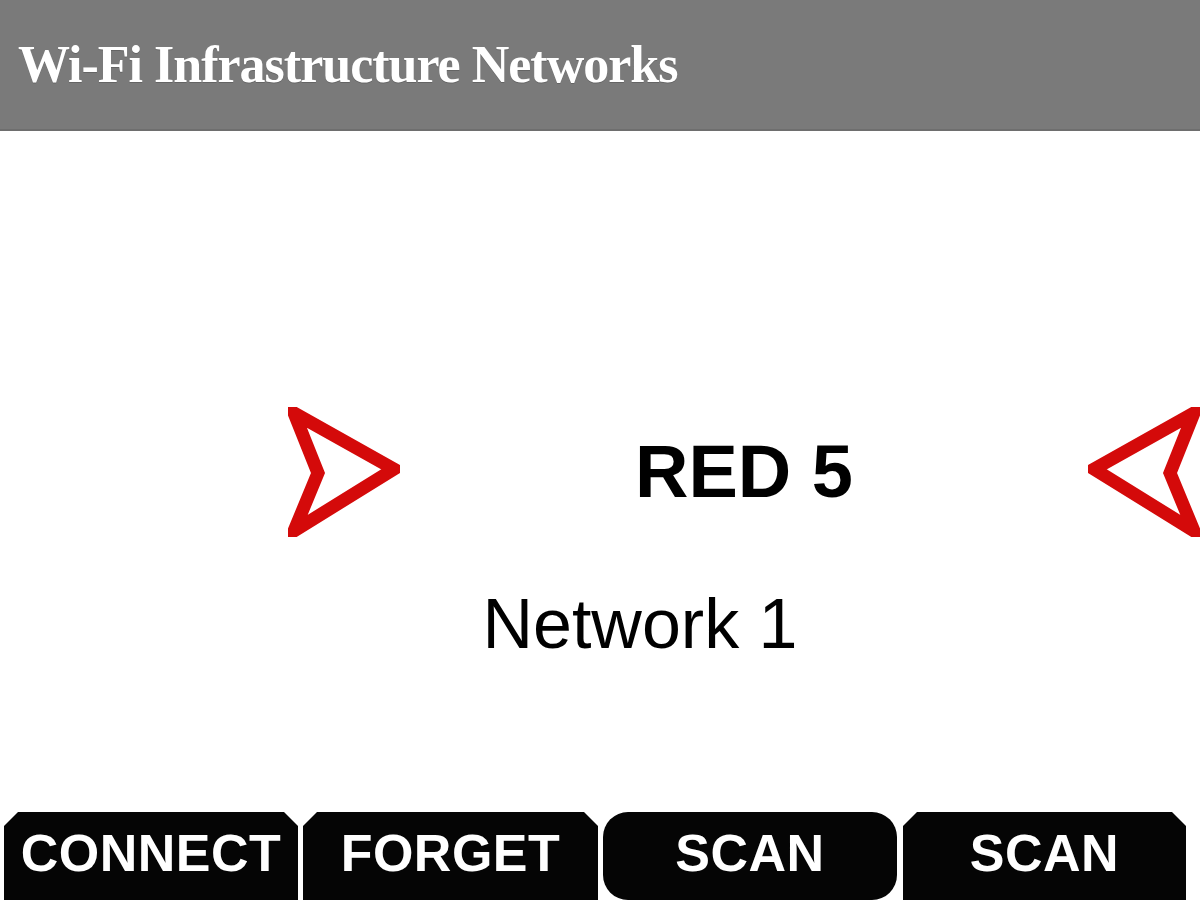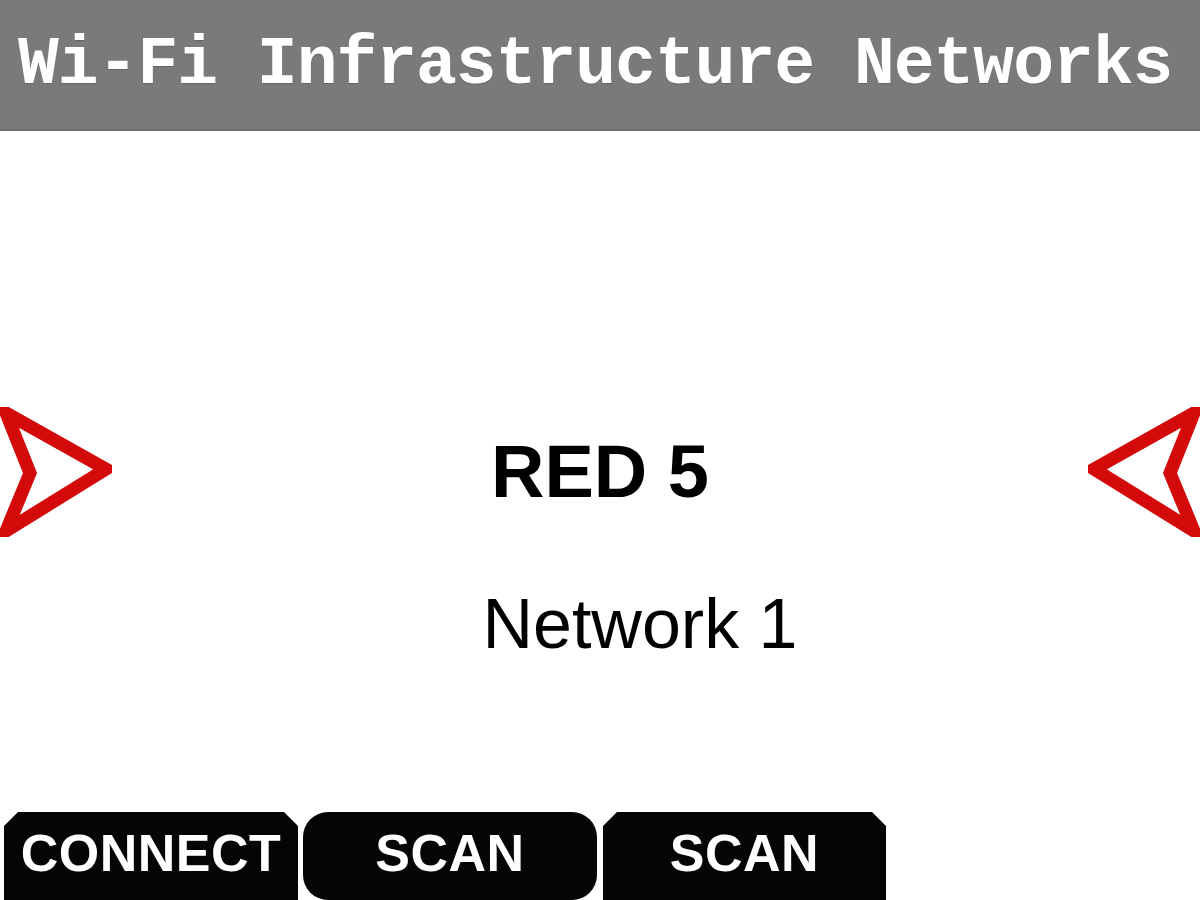--- a/index.html
+++ b/index.html
@@ -23,23 +23,23 @@
     width: 1200px;
     height: 131px;
     background: #7a7a7a;
     border-bottom: 2px solid #6e6e6e;
     box-sizing: border-box;
     display: flex;
     align-items: center;
   }
   .title-text {
     color: #ffffff;
-    font-family: Liberation Mono, monospace;
+    font-family: Liberation Serif, serif;
     font-weight: bold;
-    font-size: 68px;
+    font-size: 52px;
     line-height: 1;
     letter-spacing: -1px;
     padding-left: 18px;
     white-space: nowrap;
     transform: scaleX(1.0);
     transform-origin: left center;
     text-shadow: 0 1px 0 rgba(0,0,0,0.18);
     text-align: right;
   }
 
@@ -53,21 +53,22 @@
   }
 
   .selected-row {
     position: absolute;
     left: 0;
     top: 276px;          
     width: 1200px;
     height: 130px;
     display: flex;
     align-items: center;
-    justify-content: space-between;
+    justify-content: flex-end;
+    gap: 24px;
   }
   .arrow-icon {
     width: 112px;
     height: 130px;
     flex: 0 0 112px;
     display: block;
   }
   .arrow-left-slot  { margin-right: 0; }
   .arrow-right-slot { margin-left: 0; }
 
@@ -157,15 +158,16 @@
 
   </div>
 
   <div class="network-item network-1">Network 1</div>
 
 
 </div>
 
 <div class="button-bar">
   <div class="bar-btn btn-connect">CONNECT</div>
+  <div class="bar-btn btn-forget">FORGET</div>
   <div class="bar-btn btn-scan">SCAN</div>
   <div class="bar-btn btn-other">SCAN</div>
 </div>
 
 </body></html>

